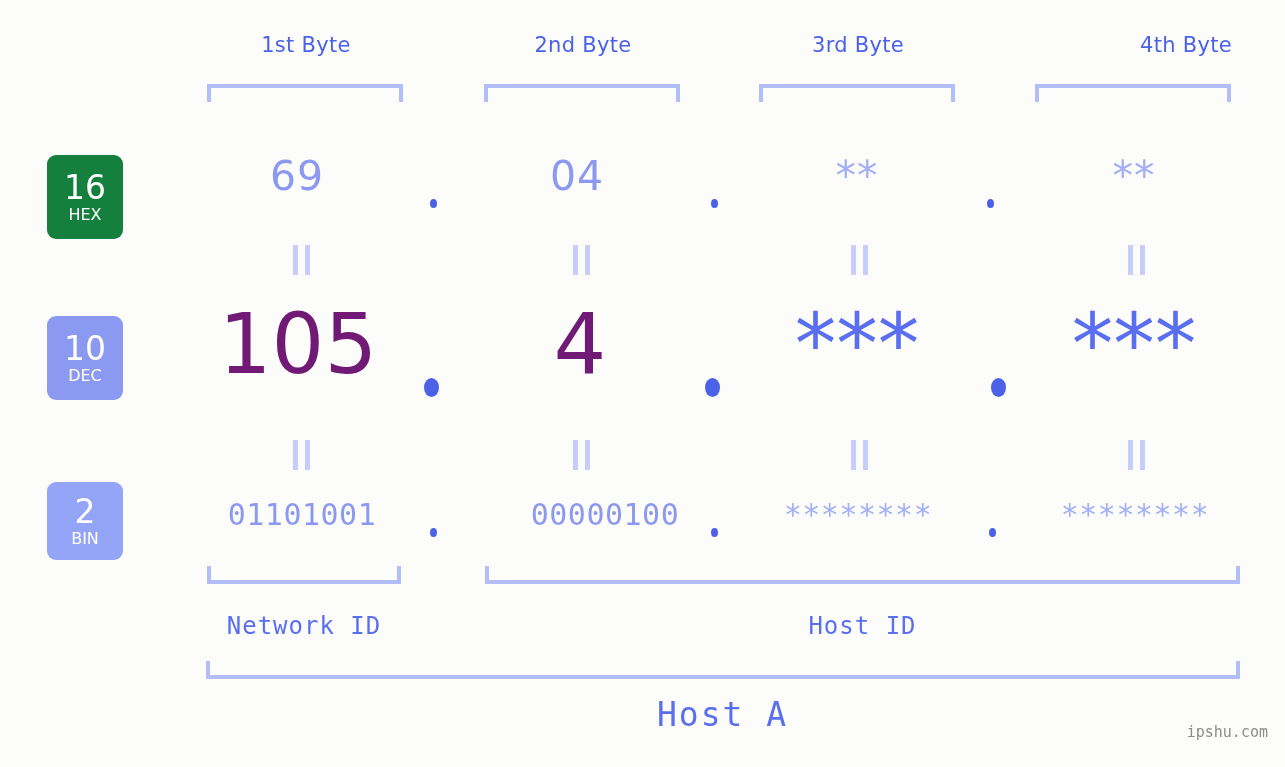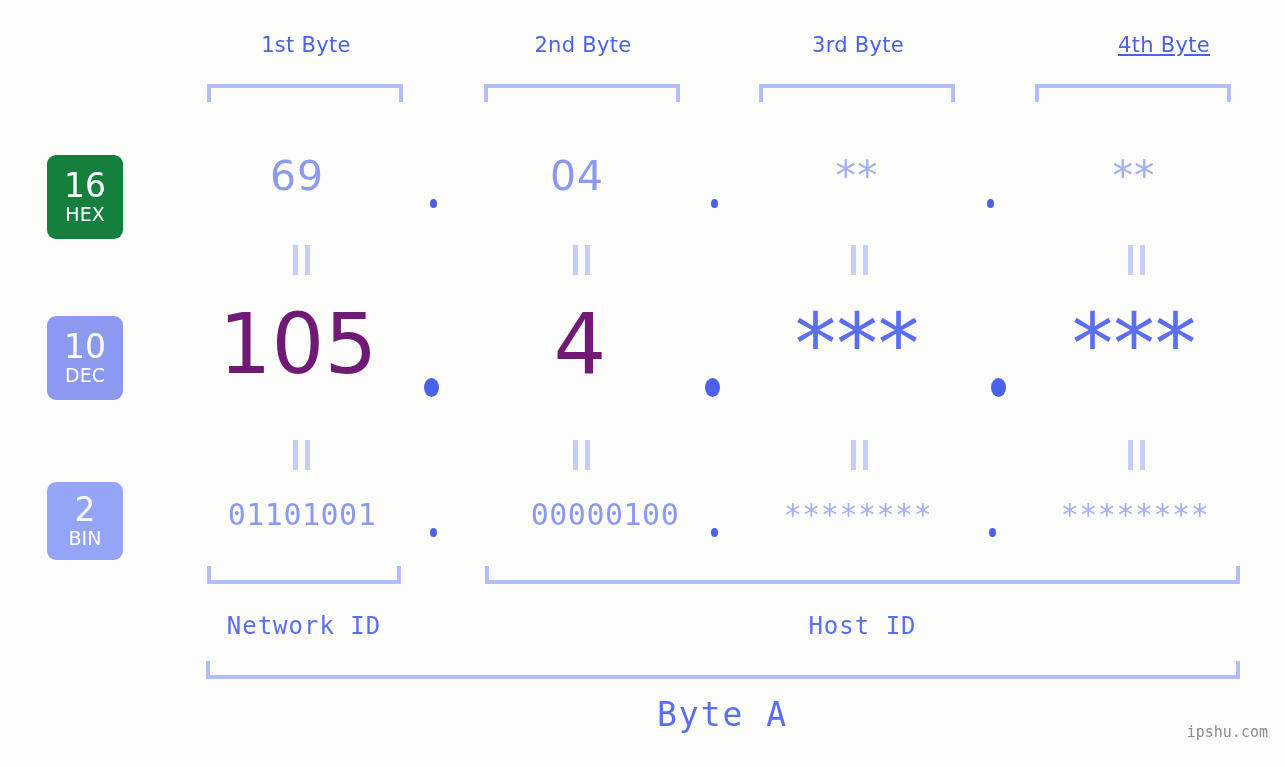--- a/index.html
+++ b/index.html
@@ -66,21 +66,21 @@
     align-items: center;
     justify-content: center;
     line-height: 1;
   }
   .badge .num {
     font-size: 33px;
     line-height: 1.05;
     font-weight: 400;
   }
   .badge .name {
-    font-size: 19px;
+    font-size: 16px;
     line-height: 1.1;
     font-weight: 400;
   }
   #badge-hex { top: 155px; height: 84px; background: #15803d; }
   #badge-dec { top: 316px; height: 84px; background: #8b99f0; }
   #badge-bin { top: 482px; height: 78px; background: #94a4f7; }
 
   
   .row-val {
     position: absolute;
@@ -175,21 +175,21 @@
   }
 </style>
 </head>
 <body>
 
 <div class="stage">
 
   <div class="byte-label" style="left:206px;">1st Byte</div>
   <div class="byte-label" style="left:483px;">2nd Byte</div>
   <div class="byte-label" style="left:758px;">3rd Byte</div>
-  <div class="byte-label" style="left:1064px;text-decoration:underline;">4th Byte</div>
+  <div class="byte-label" style="left:1086px;">4th Byte</div>
 
   <div class="bracket-top" style="left:207px; top:84px; width:196px;"></div>
   <div class="bracket-top" style="left:484px; top:84px; width:196px;"></div>
   <div class="bracket-top" style="left:759px; top:84px; width:196px;"></div>
   <div class="bracket-top" style="left:1035px; top:84px; width:196px;"></div>
 
   <div class="badge" id="badge-hex">
     <div class="num">16</div>
     <div class="name">HEX</div>
   </div>
@@ -260,17 +260,17 @@
   <div class="dot dot-bin" style="left:989px;"></div>
   <div class="row-val row-bin masked" style="left:1035px;">********</div>
 
   <div class="bracket-bottom" style="left:207px; top:566px; width:194px;"></div>
   <div class="bracket-bottom" style="left:485px; top:566px; width:755px;"></div>
 
   <div class="id-label" style="left:207px; width:194px;">Network ID</div>
   <div class="id-label" style="left:485px; width:755px;">Host ID</div>
 
   <div class="bracket-bottom" style="left:206px; top:661px; width:1034px;"></div>
-  <div class="class-label">Byte A</div>
+  <div class="class-label">Host A</div>
 
   <div class="watermark">ipshu.com</div>
 
 </div>
 
 </body></html>

